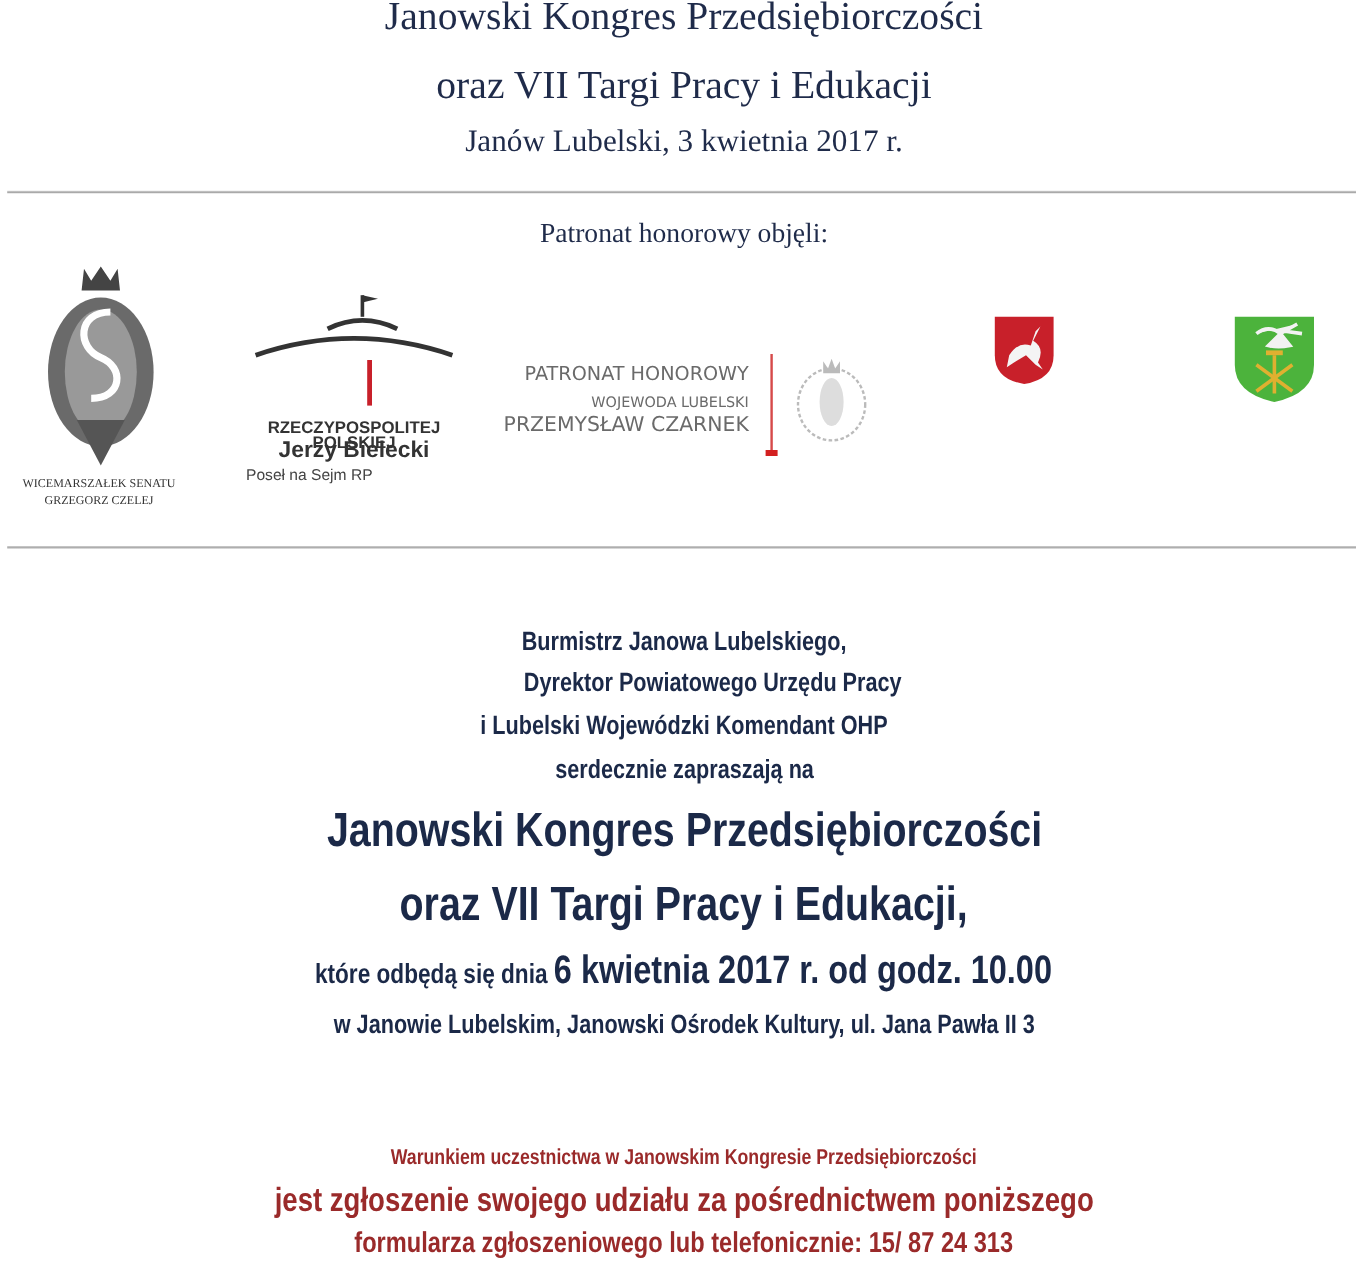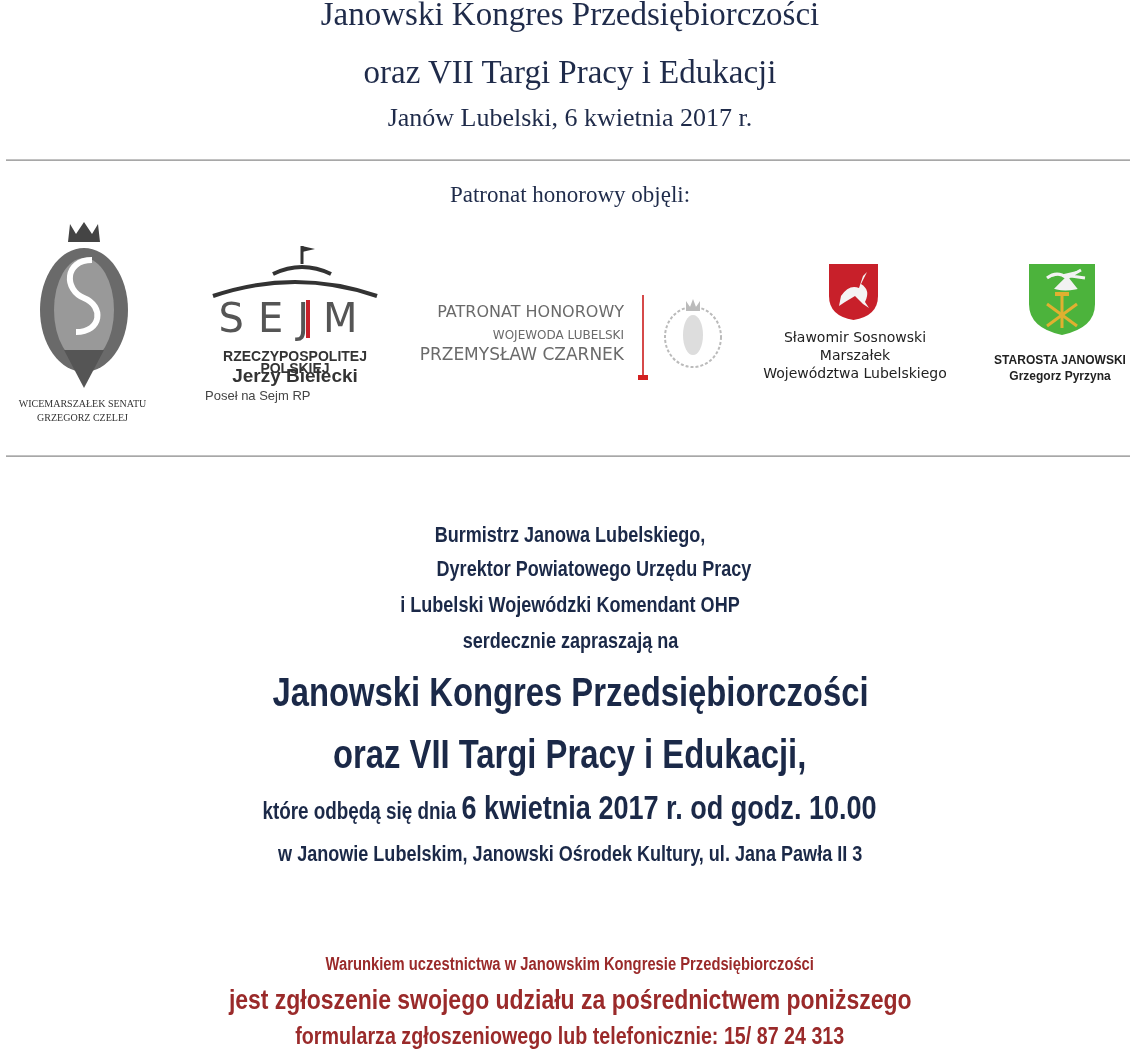--- a/index.html
+++ b/index.html
@@ -12,21 +12,21 @@
   .logo-text-sans { font-family: "Liberation Sans", "DejaVu Sans", sans-serif; color: #2a2a2a; }
   .grey-sans { font-family: "DejaVu Sans", "Liberation Sans", sans-serif; color: #6a6a6a; }
   .red { color: #9a2a2a; }
   .cond-narrow { display:inline-block; transform: scaleX(0.82); transform-origin: center; }
 </style>
 </head>
 <body>
 
 <div class="abs center serif" style="top:-8px; font-size:33px; line-height:44px;">Janowski Kongres Przedsiębiorczości</div>
 <div class="abs center serif" style="top:50px; font-size:33px; line-height:44px;">oraz VII Targi Pracy i Edukacji</div>
-<div class="abs center serif" style="top:101px; font-size:26px; line-height:34px;">Janów Lubelski, 6 kwietnia 2017 r.</div>
+<div class="abs center serif" style="top:101px; font-size:26px; line-height:34px;">Janów Lubelski, 3 kwietnia 2017 r.</div>
 
 <div class="hr" style="top:159px;"></div>
 
 <div class="abs center serif" style="top:180px; font-size:23px; line-height:30px;">Patronat honorowy objęli:</div>
 
 <div class="abs" style="left:0; top:220px; width:170px; height:210px;">
   <div class="abs" style="left:34px; top:0; width:100px; height:170px;">
     <svg width="100" height="170" viewBox="0 0 100 170">
       <path d="M36 4 L42 14 L50 2 L58 14 L64 4 L66 22 L34 22 Z" fill="#444"></path>
       <ellipse cx="50" cy="90" rx="44" ry="62" fill="#6a6a6a"></ellipse>
@@ -43,21 +43,20 @@
 
 <div class="abs" style="left:205px; top:240px; width:180px; height:180px;">
   <div class="abs" style="left:0; top:0; width:180px; height:60px;">
     <svg width="180" height="60" viewBox="0 0 180 60">
       <line x1="97" y1="6" x2="97" y2="24" stroke="#333" stroke-width="3"></line>
       <path d="M97 6 L110 9 L97 12 Z" fill="#333"></path>
       <path d="M68 34 Q97 20 126 34" stroke="#333" stroke-width="4" fill="none"></path>
       <path d="M8 56 Q90 28 172 56" stroke="#333" stroke-width="4" fill="none"></path>
     </svg>
   </div>
-  <div class="abs" style="left:10px; top:54px; width:160px; text-align:center; font-family:'DejaVu Sans',sans-serif; font-size:40px; letter-spacing:14px; color:#555; line-height:48px;">SEJM</div>
   <div class="abs" style="left:101px; top:60px; width:4px; height:38px; background:#c8202a;"></div>
   <div class="abs" style="left:0; top:110px; width:180px; text-align:center; font-family:'Liberation Sans',sans-serif; font-weight:bold; font-size:14px; color:#333; line-height:12px;">RZECZYPOSPOLITEJ POLSKIEJ</div>
   <div class="abs" style="left:0; top:124px; width:180px; text-align:center; font-family:'Liberation Sans',sans-serif; font-weight:bold; font-size:19px; color:#333; line-height:24px;">Jerzy Bielecki</div>
   <div class="abs" style="left:0; top:147px; width:180px; text-align:left; font-family:'Liberation Sans',sans-serif; font-size:13px; color:#444; line-height:18px;">Poseł na Sejm RP</div>
 </div>
 
 <div class="abs" style="left:410px; top:295px; width:320px; height:90px;">
   <div class="abs grey-sans" style="left:0; top:6px; width:214px; text-align:right; font-size:16px; line-height:22px;">PATRONAT HONOROWY</div>
   <div class="abs grey-sans" style="left:0; top:32px; width:214px; text-align:right; font-size:12px; line-height:16px;">WOJEWODA LUBELSKI</div>
   <div class="abs grey-sans" style="left:0; top:50px; width:214px; text-align:right; font-size:17px; line-height:18px;">PRZEMYSŁAW CZARNEK</div>
@@ -72,41 +71,32 @@
   </div>
 </div>
 
 <div class="abs" style="left:750px; top:262px; width:210px; height:130px;">
   <div class="abs" style="left:77px; top:0; width:53px; height:60px;">
     <svg width="53" height="60" viewBox="0 0 53 60">
       <path d="M2 2 H51 V34 Q51 54 26.5 58 Q2 54 2 34 Z" fill="#c8202a"></path>
       <path d="M14 34 Q22 22 32 26 L36 14 L40 10 L34 22 Q44 28 38 40 L42 46 L36 42 L28 34 L18 40 L12 44 Z" fill="#f4f4f4"></path>
     </svg>
   </div>
-  <div class="abs" style="left:0; top:66px; width:210px; text-align:center; font-family:'DejaVu Sans',sans-serif; font-size:14px; color:#222; line-height:18px;">
-    <div>Sławomir Sosnowski</div>
-    <div>Marszałek</div>
-    <div>Województwa Lubelskiego</div>
-  </div>
 </div>
 
 <div class="abs" style="left:980px; top:262px; width:160px; height:130px;">
   <div class="abs" style="left:47px; top:0; width:70px; height:75px;">
     <svg width="70" height="75" viewBox="0 0 70 75">
       <path d="M2 2 H68 V42 Q68 66 35 73 Q2 66 2 42 Z" fill="#4cb33c"></path>
       <path d="M20 16 Q30 8 40 16 L54 8 M44 14 L58 16 M40 16 L48 26 Q38 28 30 26 Z" stroke="#f2f2f2" stroke-width="3" fill="#f2f2f2"></path>
       <rect x="28" y="30" width="14" height="4" fill="#e0b030"></rect>
       <line x1="35" y1="34" x2="35" y2="66" stroke="#e0b030" stroke-width="3"></line>
       <line x1="20" y1="42" x2="50" y2="64" stroke="#e0b030" stroke-width="3"></line>
       <line x1="50" y1="42" x2="20" y2="64" stroke="#e0b030" stroke-width="3"></line>
     </svg>
-  </div>
-  <div class="abs" style="left:0; top:90px; width:160px; text-align:center; font-family:'Liberation Sans',sans-serif; font-weight:bold; font-size:12px; color:#222; line-height:16px; white-space:nowrap;">
-    <div>STAROSTA JANOWSKI</div>
-    <div>Grzegorz Pyrzyna</div>
   </div>
 </div>
 
 <div class="hr" style="top:455px;"></div>
 
 <div class="abs center cond" style="top:520px; font-size:22px; line-height:30px;"><span class="cond-narrow">Burmistrz Janowa Lubelskiego,</span></div>
 <div class="abs center cond" style="top:554px; font-size:22px; line-height:30px;margin-left:24px;"><span class="cond-narrow">Dyrektor Powiatowego Urzędu Pracy</span></div>
 <div class="abs center cond" style="top:590px; font-size:22px; line-height:30px;"><span class="cond-narrow">i Lubelski Wojewódzki Komendant OHP</span></div>
 <div class="abs center cond" style="top:626px; font-size:22px; line-height:30px;"><span class="cond-narrow">serdecznie zapraszają na</span></div>
 

